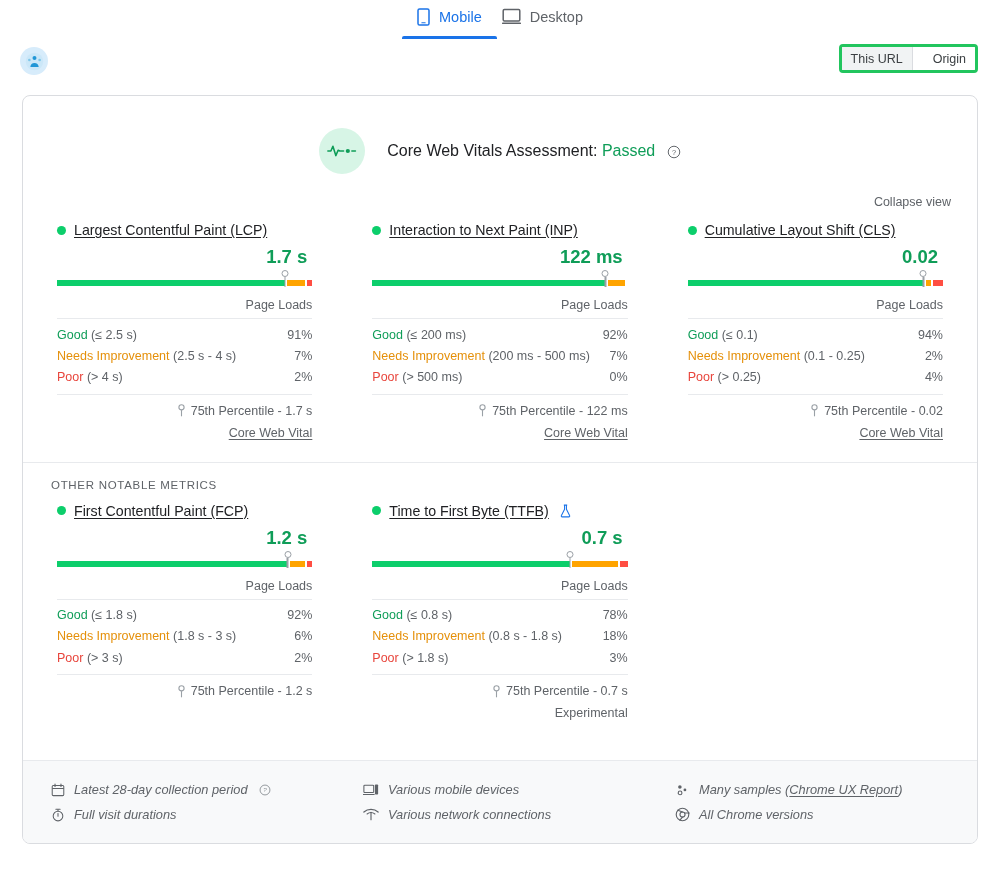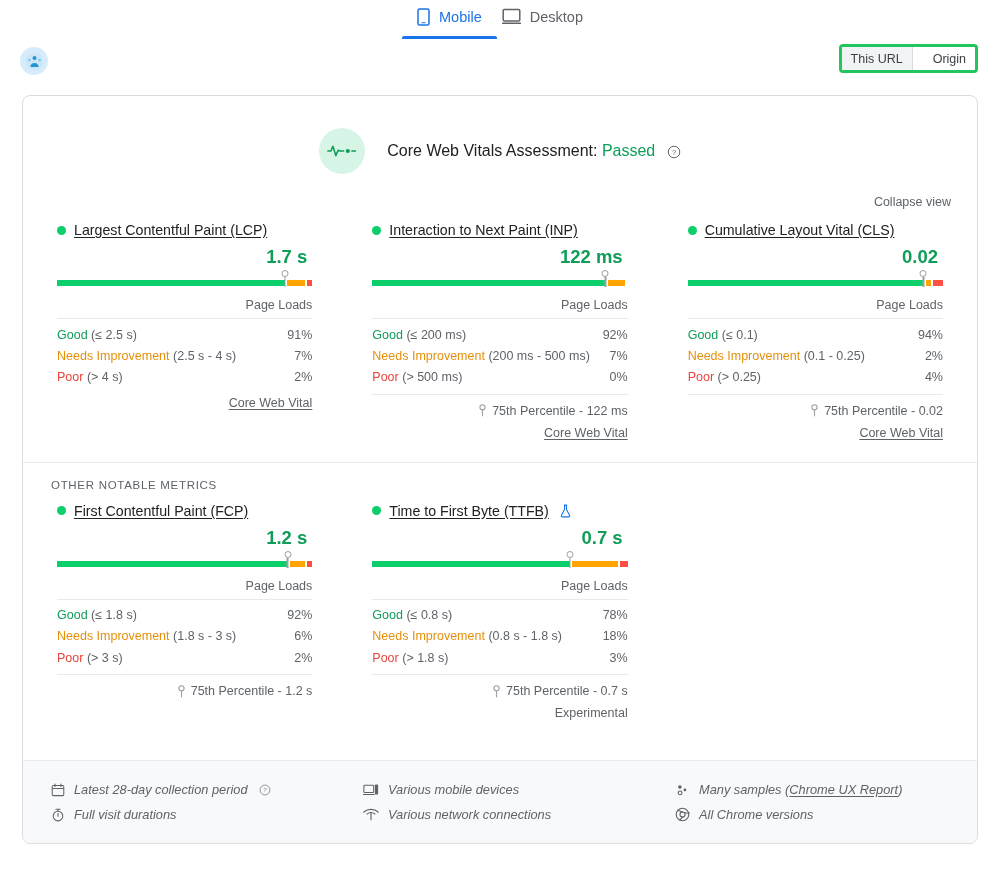--- a/index.html
+++ b/index.html
@@ -347,20 +347,29 @@
           </div>
           <div class="bucket">
             <span><span class="lbl-ni">Needs Improvement</span> <span class="range">(2.5 s - 4 s)</span></span>
             <span class="pctval">7%</span>
           </div>
           <div class="bucket">
             <span><span class="lbl-poor">Poor</span> <span class="range">(&gt; 4 s)</span></span>
             <span class="pctval">2%</span>
           </div>
         </div>
+        <div class="percentile-row">
+          <span class="ico">
+            <svg width="9" height="13" viewBox="0 0 9 13">
+              <circle cx="4.5" cy="3.3" r="2.6" fill="none" stroke="#9aa0a6" stroke-width="1.1"></circle>
+              <path d="M4.5 6.1v6.2" stroke="#9aa0a6" stroke-width="1.1"></path>
+            </svg>
+          </span>
+          <span>75th Percentile - 1.7 s</span>
+        </div>
         <div class="footnote-row"><span class="cwv">Core Web Vital</span></div>
       </div>
       <div class="metric">
         <div class="metric-head">
           <span class="status-dot" style="background:#0cce6b"></span>
           <span class="metric-title">Interaction to Next Paint (INP)</span>
         </div>
         <div class="metric-value">122 ms</div>
         <div class="bar-wrap">
           <div class="bar">
@@ -395,21 +404,21 @@
               <path d="M4.5 6.1v6.2" stroke="#9aa0a6" stroke-width="1.1"></path>
             </svg>
           </span>
           <span>75th Percentile - 122 ms</span>
         </div>
         <div class="footnote-row"><span class="cwv">Core Web Vital</span></div>
       </div>
       <div class="metric">
         <div class="metric-head">
           <span class="status-dot" style="background:#0cce6b"></span>
-          <span class="metric-title">Cumulative Layout Vital (CLS)</span>
+          <span class="metric-title">Cumulative Layout Shift (CLS)</span>
         </div>
         <div class="metric-value">0.02</div>
         <div class="bar-wrap">
           <div class="bar">
             <span class="seg good" style="width:92.30799999999999%"></span>
             <span class="seg gap" style="width:0.9%"></span>
             <span class="seg ni" style="width:1.964%"></span>
             <span class="seg gap" style="width:0.9%"></span>
             <span class="seg poor" style="width:3.928%"></span>
           </div>

